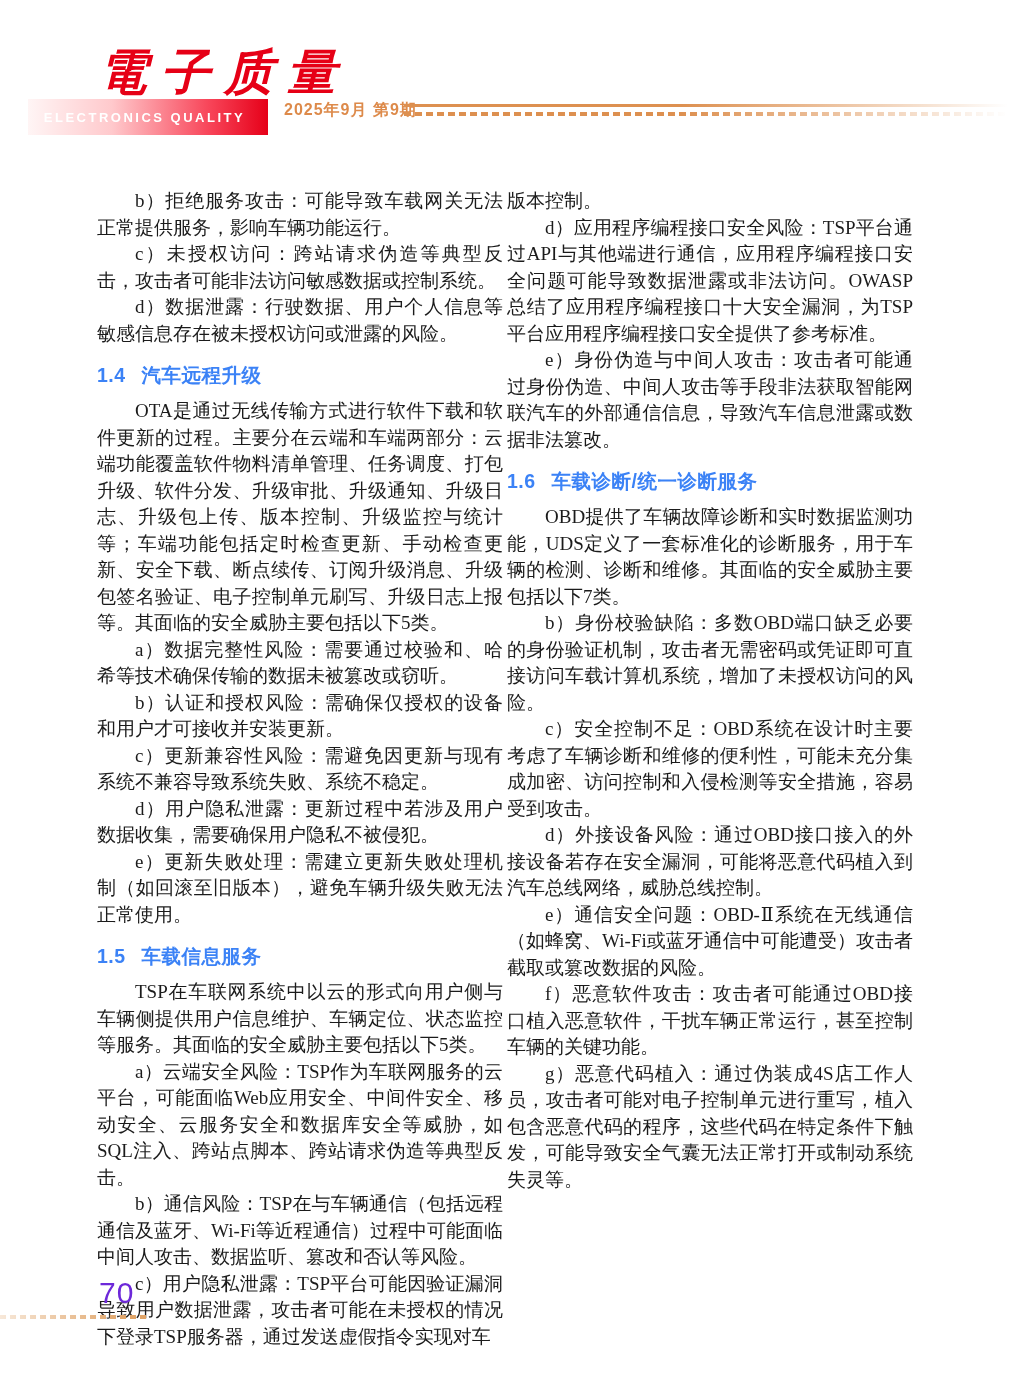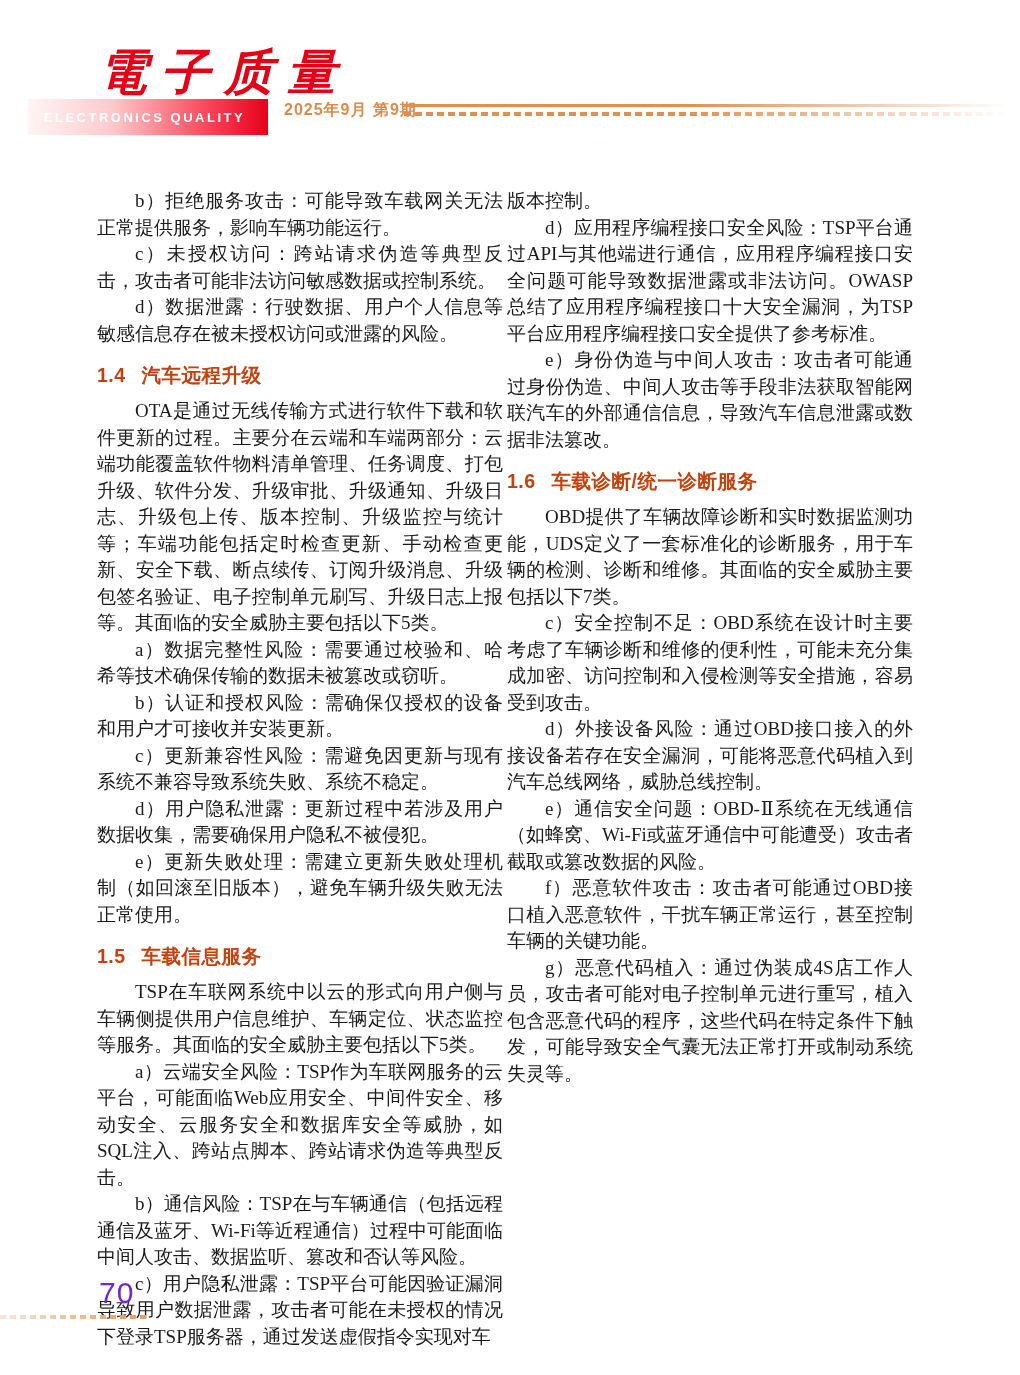--- a/index.html
+++ b/index.html
@@ -55,21 +55,21 @@
   .col{width:406px;}
   .col p{
     margin:0;
     font-size:19px;line-height:26.5px;
     text-align:justify;text-justify:inter-ideograph;
     text-indent:2em;
   }
   .col p.no-indent{text-indent:0;}
   .col h3{
     margin:15px 0 9px 0;
-    font-size:19.5px;font-weight:bold;color:#c2410c;
+    font-size:19.5px;font-weight:bold;color:#3b82f6;
     font-family:"Liberation Sans","DejaVu Sans",sans-serif;
     letter-spacing:0.5px;
   }
   .col h3 .num{margin-right:16px;}
   
   .page-number{
     position:absolute;left:99px;top:1276px;
     font-size:30px;color:#6d28d9;
     font-family:"Liberation Sans","DejaVu Sans",sans-serif;
     letter-spacing:1px;
@@ -118,20 +118,21 @@
       <p>b）通信风险：TSP在与车辆通信（包括远程通信及蓝牙、Wi-Fi等近程通信）过程中可能面临中间人攻击、数据监听、篡改和否认等风险。</p>
       <p>c）用户隐私泄露：TSP平台可能因验证漏洞导致用户数据泄露，攻击者可能在未授权的情况下登录TSP服务器，通过发送虚假指令实现对车</p>
     </div>
 
     <div class="col">
       <p class="no-indent">版本控制。</p>
       <p>d）应用程序编程接口安全风险：TSP平台通过API与其他端进行通信，应用程序编程接口安全问题可能导致数据泄露或非法访问。OWASP总结了应用程序编程接口十大安全漏洞，为TSP平台应用程序编程接口安全提供了参考标准。</p>
       <p>e）身份伪造与中间人攻击：攻击者可能通过身份伪造、中间人攻击等手段非法获取智能网联汽车的外部通信信息，导致汽车信息泄露或数据非法篡改。</p>
       <h3><span class="num">1.6</span><span>车载诊断/统一诊断服务</span></h3>
       <p>OBD提供了车辆故障诊断和实时数据监测功能，UDS定义了一套标准化的诊断服务，用于车辆的检测、诊断和维修。其面临的安全威胁主要包括以下7类。</p>
+      <p>b）身份校验缺陷：多数OBD端口缺乏必要的身份验证机制，攻击者无需密码或凭证即可直接访问车载计算机系统，增加了未授权访问的风险。</p>
       <p>c）安全控制不足：OBD系统在设计时主要考虑了车辆诊断和维修的便利性，可能未充分集成加密、访问控制和入侵检测等安全措施，容易受到攻击。</p>
       <p>d）外接设备风险：通过OBD接口接入的外接设备若存在安全漏洞，可能将恶意代码植入到汽车总线网络，威胁总线控制。</p>
       <p>e）通信安全问题：OBD-Ⅱ系统在无线通信（如蜂窝、Wi-Fi或蓝牙通信中可能遭受）攻击者截取或篡改数据的风险。</p>
       <p>f）恶意软件攻击：攻击者可能通过OBD接口植入恶意软件，干扰车辆正常运行，甚至控制车辆的关键功能。</p>
       <p>g）恶意代码植入：通过伪装成4S店工作人员，攻击者可能对电子控制单元进行重写，植入包含恶意代码的程序，这些代码在特定条件下触发，可能导致安全气囊无法正常打开或制动系统失灵等。</p>
     </div>
 
   </div>
 
   <div class="page-number">70</div>

